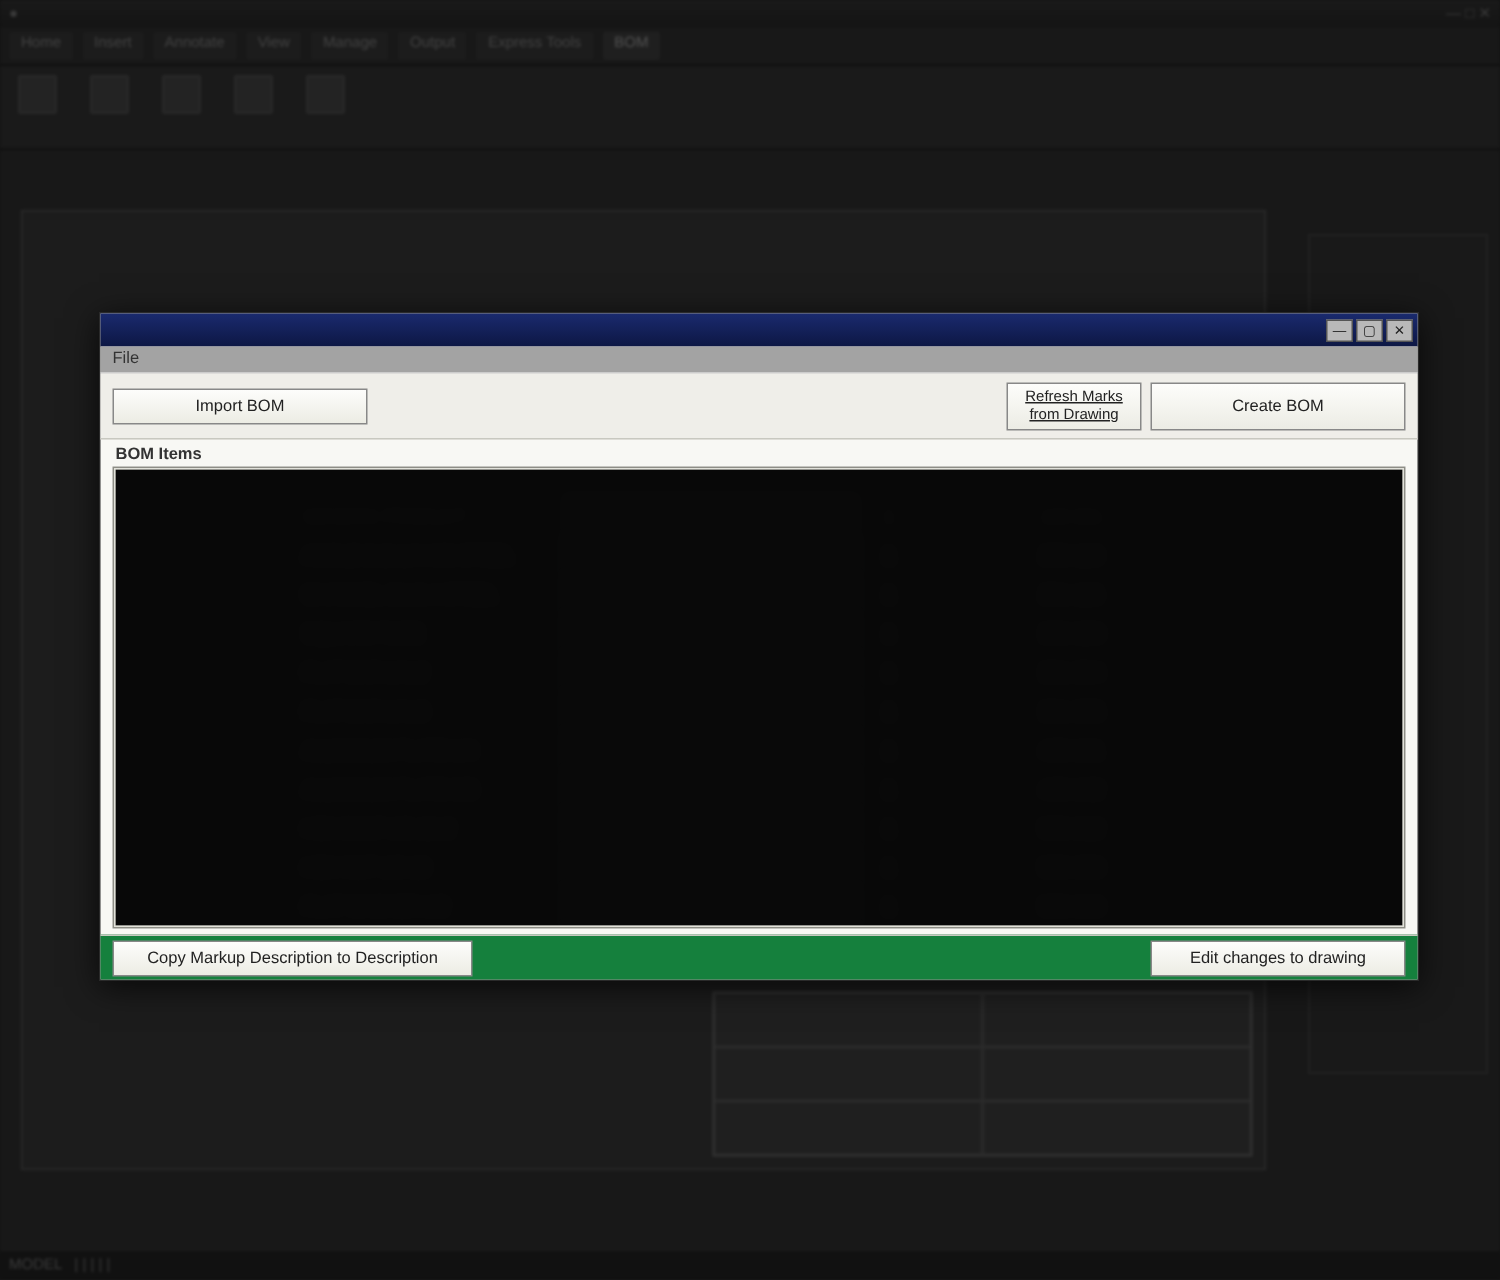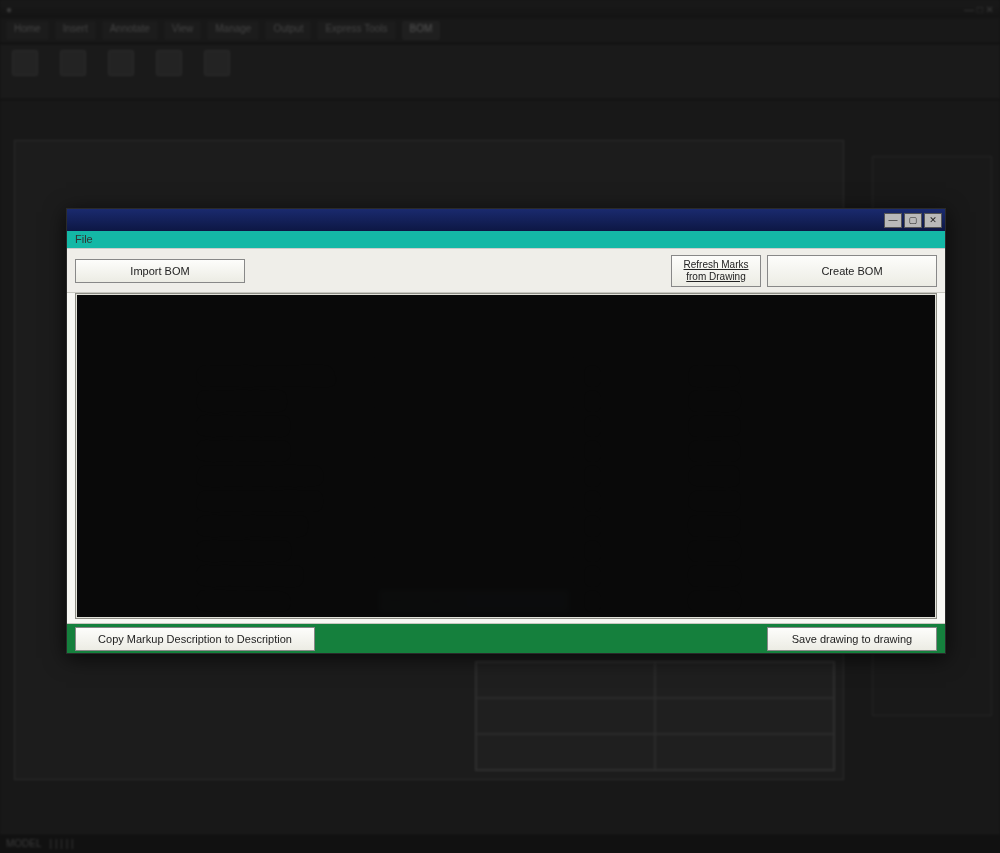--- a/index.html
+++ b/index.html
@@ -89,21 +89,21 @@
     background:linear-gradient(#1a2a6e,#0d1744);
     display:flex; align-items:center; justify-content:flex-end;
     padding:0 3px; gap:2px;
   }
   .dlg-winbtn {
     width:18px;height:15px;background:#b9b9b9;border:1px solid #555;
     display:flex;align-items:center;justify-content:center;
     font-size:9px;color:#222;cursor:pointer;
   }
   .dlg-menu {
-    height:18px;background:#14b8a6;border-bottom:1px solid #ccc;
+    height:18px;background:#a3a3a3;border-bottom:1px solid #ccc;
     padding:2px 8px;font-size:11px;color:#333;
   }
   .dlg-bar {
     height:44px;background:#efeee9;border-bottom:1px solid #c8c8c0;
     display:flex;align-items:center;justify-content:space-between;
     padding:0 8px;
   }
   .btn {
     background:linear-gradient(#fdfdfb,#ecece4);
     border:1px solid #888;
@@ -257,20 +257,21 @@
 
   <div class="dlg-bar">
     <button class="btn wide">Import BOM</button>
     <div style="display:flex;gap:6px">
       <button class="btn tall" style="white-space:pre-line">Refresh Marks
 from Drawing</button>
       <button class="btn wide">Create BOM</button>
     </div>
   </div>
 
+  <div class="dlg-sub">BOM Items</div>
 
   <div class="grid-wrap">
     <div class="grid-scroll">
     <table class="grid">
       <colgroup>
         <col class="c-gut">
             <col class="c-edit">
             <col class="c-cat">
             <col class="c-desc">
         <col class="c-mark">
@@ -481,15 +482,15 @@
               <td class="dim"></td>
               <td class="dim"></td>
             </tr>
           </tbody>
     </table>
     </div>
   </div>
 
   <div class="dlg-footer">
     <button class="btn" style="min-width:240px">Copy Markup Description to Description</button>
-    <button class="btn" style="min-width:170px">Save drawing to drawing</button>
+    <button class="btn" style="min-width:170px">Edit changes to drawing</button>
   </div>
 </div>
 
 </body></html>

